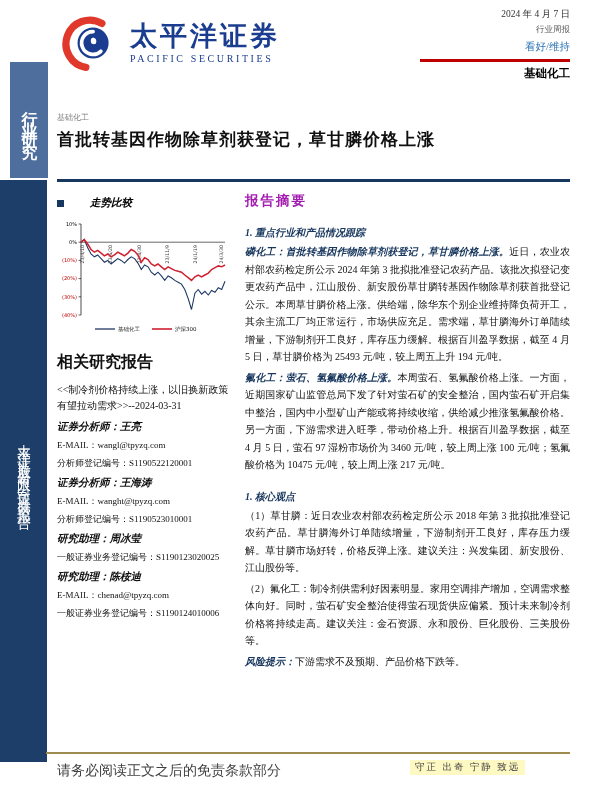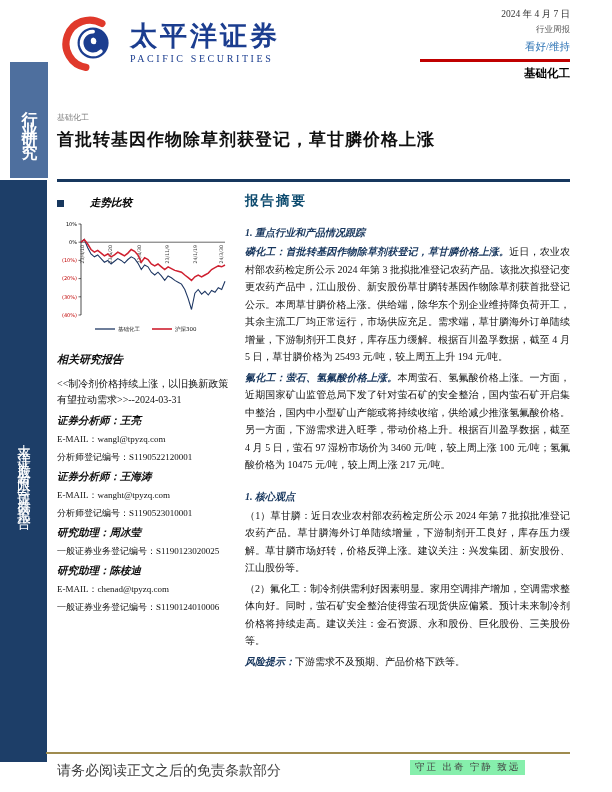--- a/index.html
+++ b/index.html
@@ -36,36 +36,36 @@
   .left-col{position:absolute;left:57px;top:196px;width:178px;}
   .right-col{position:absolute;left:245px;top:192px;width:325px;}
 
   .trend-header{display:flex;align-items:center;gap:26px;}
   .bullet{width:7px;height:7px;background:#17375e;flex:0 0 auto;}
   .trend-label{font-size:10.5px;font-weight:bold;font-style:italic;color:#000;}
 
   .chart{margin-top:8px;}
   .chart svg{display:block;font-family:"DejaVu Sans",sans-serif;}
 
-  .related-title{font-size:11px;font-weight:bold;font-style:italic;margin-top:12px;}
+  .related-title{font-size:16px;font-weight:bold;margin-top:12px;}
   .report-link{font-size:10px;line-height:1.6;margin-top:9px;color:#111;}
 
   .person{margin-top:6px;}
   .p-role{font-size:10.5px;font-weight:bold;font-style:italic;margin-top:6px;}
   .p-meta{font-size:9px;margin-top:5px;color:#111;}
 
-  .summary-heading{font-size:13.5px;font-weight:bold;letter-spacing:2px;color:#0c4a6e;}
+  .summary-heading{font-size:13.5px;font-weight:bold;letter-spacing:2px;color:#a21caf;}
   .sec-heading{font-size:10px;font-weight:bold;font-style:italic;color:#17365d;margin-top:16px;}
   .para{font-size:10px;line-height:1.75;text-align:justify;margin-top:3px;color:#111;}
   .lead{color:#17365d;font-weight:bold;font-style:italic;}
 
   
   .footer-rule{position:absolute;left:46px;top:752px;width:524px;height:2px;background:#9f8b4f;}
   .footer-disclaimer{position:absolute;left:57px;top:762px;font-size:14px;color:#404040;}
-  .footer-motto{position:absolute;left:410px;top:760px;background:#86efac;color:#404040;
+  .footer-motto{position:absolute;left:410px;top:760px;background:#fef9c3;color:#404040;
                 font-size:9.5px;letter-spacing:2px;padding:1px 5px;}
 </style>
 </head>
 <body>
 
 <div class="page">
 
   <div class="side-top">
     <span>行业研究</span>
   </div>
@@ -167,21 +167,21 @@
   <div class="right-col">
     <div class="summary-heading">报告摘要</div>
     <div class="sec-heading">1. 重点行业和产品情况跟踪</div>
     <div class="para">
       <span class="lead">磷化工：首批转基因作物除草剂获登记，草甘膦价格上涨。</span><span>近日，农业农村部农药检定所公示 2024 年第 3 批拟批准登记农药产品。该批次拟登记变更农药产品中，江山股份、新安股份草甘膦转基因作物除草剂获首批登记公示。本周草甘膦价格上涨。供给端，除华东个别企业维持降负荷开工，其余主流工厂均正常运行，市场供应充足。需求端，草甘膦海外订单陆续增量，下游制剂开工良好，库存压力缓解。根据百川盈孚数据，截至 4 月 5 日，草甘膦价格为 25493 元/吨，较上周五上升 194 元/吨。</span>
     </div>
     <div class="para">
       <span class="lead">氟化工：萤石、氢氟酸价格上涨。</span><span>本周萤石、氢氟酸价格上涨。一方面，近期国家矿山监管总局下发了针对萤石矿的安全整治，国内萤石矿开启集中整治，国内中小型矿山产能或将持续收缩，供给减少推涨氢氟酸价格。另一方面，下游需求进入旺季，带动价格上升。根据百川盈孚数据，截至 4 月 5 日，萤石 97 湿粉市场价为 3460 元/吨，较上周上涨 100 元/吨；氢氟酸价格为 10475 元/吨，较上周上涨 217 元/吨。</span>
     </div>
     <div class="sec-heading">1. 核心观点</div>
-    <div class="para">（1）草甘膦：近日农业农村部农药检定所公示 2024 年第 7 批拟批准登记农药产品。草甘膦海外订单陆续增量，下游制剂开工良好，库存压力缓解。草甘膦市场好转，价格反弹上涨。建议关注：兴发集团、新安股份、江山股份等。</div>
+    <div class="para">（1）草甘膦：近日农业农村部农药检定所公示 2018 年第 3 批拟批准登记农药产品。草甘膦海外订单陆续增量，下游制剂开工良好，库存压力缓解。草甘膦市场好转，价格反弹上涨。建议关注：兴发集团、新安股份、江山股份等。</div>
     <div class="para">（2）氟化工：制冷剂供需利好因素明显。家用空调排产增加，空调需求整体向好。同时，萤石矿安全整治使得萤石现货供应偏紧。预计未来制冷剂价格将持续走高。建议关注：金石资源、永和股份、巨化股份、三美股份等。</div>
     <div class="para">
       <span class="lead">风险提示：</span><span>下游需求不及预期、产品价格下跌等。</span>
     </div>
   </div>
 
   <div class="footer-rule"></div>
   <div class="footer-disclaimer">请务必阅读正文之后的免责条款部分</div>
   <div class="footer-motto">守正 出奇 宁静 致远</div>
 

